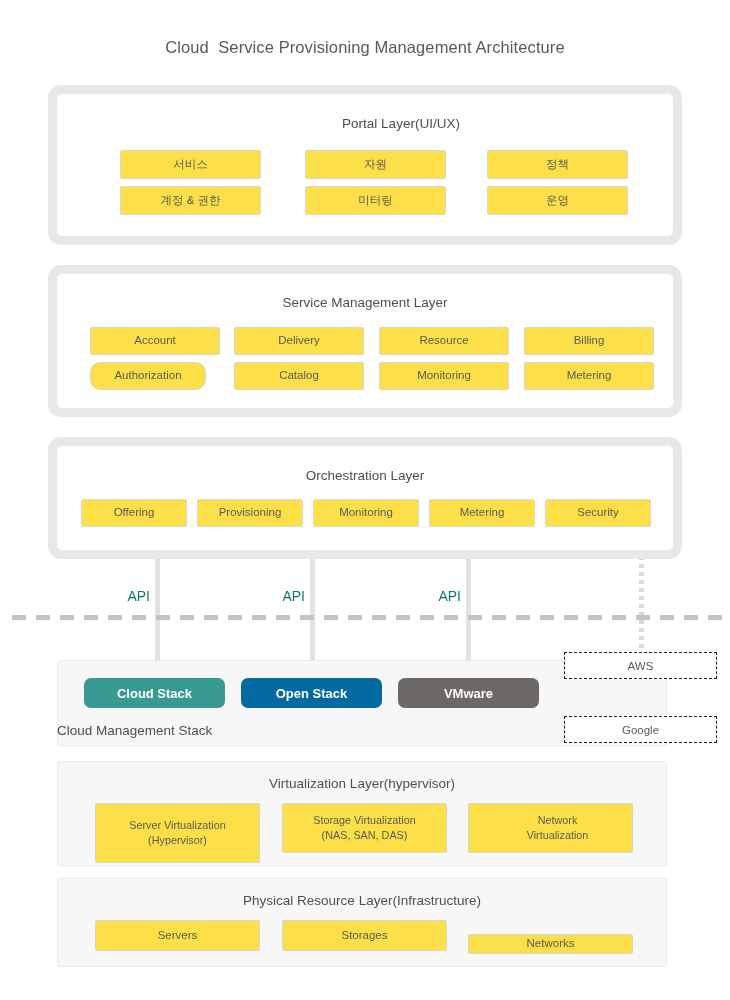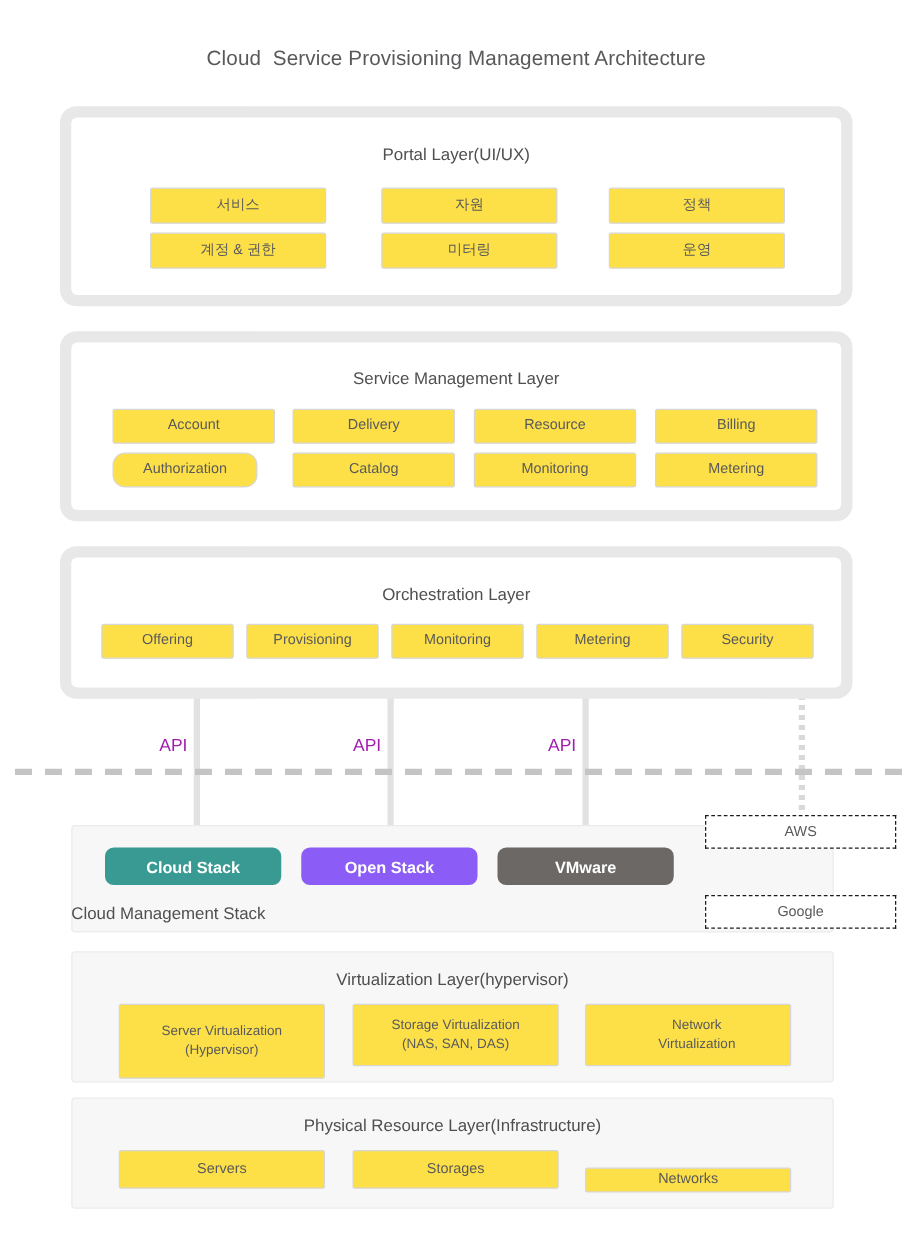--- a/index.html
+++ b/index.html
@@ -88,21 +88,21 @@
   .vline-dotted {
     position: absolute;
     width: 5px;
     background-image: linear-gradient(to bottom, #d9d9d9 0 4px, rgba(0,0,0,0) 4px 8px);
     background-size: 5px 8px;
     background-repeat: repeat-y;
   }
   .api-label {
     position: absolute;
     font-size: 14px;
-    color: #a21caf;
+    color: #0f766e;
     text-align: right;
   }
   .hdash {
     position: absolute;
     height: 5px;
     background-image: linear-gradient(to right, #c4c4c4 0 14px, rgba(0,0,0,0) 14px 24px);
     background-size: 24px 5px;
     background-repeat: repeat-x;
   }
 
@@ -169,21 +169,21 @@
   <div class="vline-dotted" style="left:639px; top:556px; height:105px;"></div>
 
   <div class="api-label" style="left:95px; top:588px; width:55px;">API</div>
   <div class="api-label" style="left:250px; top:588px; width:55px;">API</div>
   <div class="api-label" style="left:406px; top:588px; width:55px;">API</div>
 
   <div class="hdash" style="left:12px; top:615px; width:710px;"></div>
 
   <div class="shell" style="left:48px; top:85px; width:634px; height:160px;">
     <div class="inner">
-      <div class="layer-title" style="top:22px;">Portal Layer(UI/UX)</div>
+      <div class="layer-title" style="top:22px;padding-left:36px;">Portal Layer(UI/UX)</div>
 
       <div class="cell" style="left:63px; top:56px; width:141px; height:29px;">서비스</div>
       <div class="cell" style="left:248px; top:56px; width:141px; height:29px;">자원</div>
       <div class="cell" style="left:430px; top:56px; width:141px; height:29px;">정책</div>
 
       <div class="cell" style="left:63px; top:92px; width:141px; height:29px;">계정 &amp; 권한</div>
       <div class="cell" style="left:248px; top:92px; width:141px; height:29px;">미터링</div>
       <div class="cell" style="left:430px; top:92px; width:141px; height:29px;">운영</div>
     </div>
   </div>
@@ -214,21 +214,21 @@
       <div class="cell" style="left:372px; top:53px; width:106px; height:28px;">Metering</div>
       <div class="cell" style="left:488px; top:53px; width:106px; height:28px;">Security</div>
     </div>
   </div>
 
   <div class="cms-panel" style="left:57px; top:660px; width:610px; height:86px;"></div>
 
   <div class="stack-pill" style="left:84px; top:678px; width:141px; height:30px; background:#389a92;">
     <span>Cloud Stack</span>
   </div>
-  <div class="stack-pill" style="left:241px; top:678px; width:141px; height:30px; background:#8b5cf6;">
+  <div class="stack-pill" style="left:241px; top:678px; width:141px; height:30px; background:#0369a1;">
     <span>Open Stack</span>
   </div>
   <div class="stack-pill" style="left:398px; top:678px; width:141px; height:30px; background:#6b6865;">
     <span>VMware</span>
   </div>
 
   <div class="cms-caption" style="left:57px; top:723px; width:610px;">Cloud Management Stack</div>
 
   <div class="dashed-box" style="left:564px; top:652px; width:153px; height:27px;">AWS</div>
   <div class="dashed-box" style="left:564px; top:716px; width:153px; height:27px;">Google</div>

